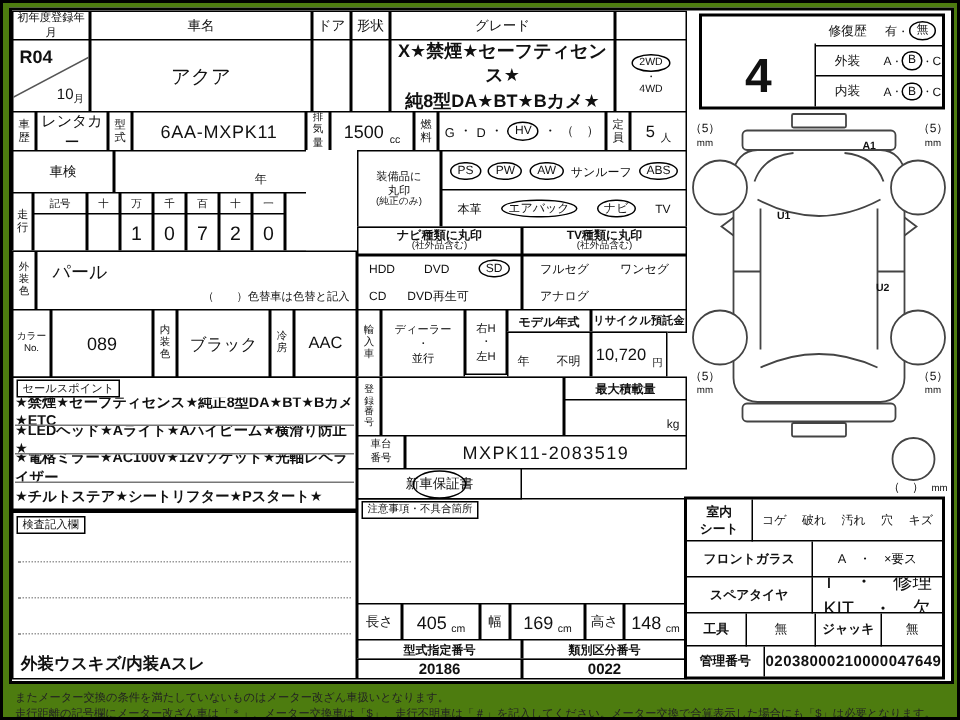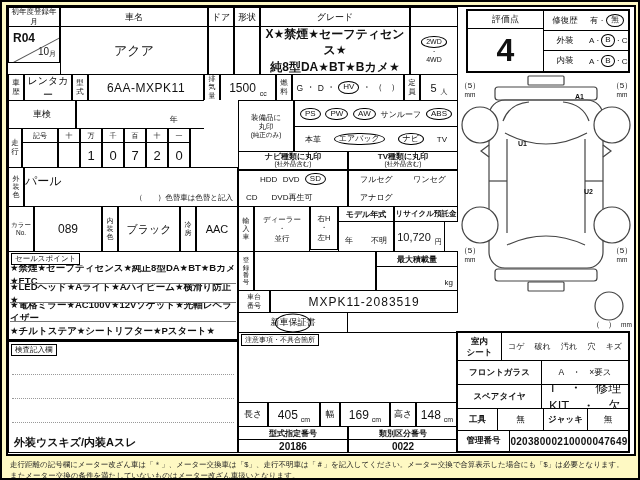--- a/index.html
+++ b/index.html
@@ -1,16 +1,16 @@
 <!DOCTYPE html>
 <html><head>
 <meta charset="utf-8">
 <style>
   html,body{margin:0;padding:0;background:#e8e8e8;}
-  #stage{position:relative;width:640px;height:480px;background:#fef9c3;border:2px solid #000;box-sizing:border-box;overflow:hidden;
+  #stage{position:relative;width:640px;height:480px;background:#4d7c0f;border:2px solid #000;box-sizing:border-box;overflow:hidden;
     font-family:"Liberation Sans","DejaVu Sans",sans-serif;color:#111;}
   .abs{position:absolute;box-sizing:border-box;}
   .c{position:absolute;box-sizing:border-box;border:1px solid #000;display:flex;align-items:center;justify-content:center;text-align:center;overflow:hidden;background:#fff;}
   .nb{border:none;background:transparent;}
   .lt{justify-content:flex-start;text-align:left;}
   .col{flex-direction:column;}
   .sb{justify-content:space-between;}
   .vtx{word-break:break-all;line-height:1.15;text-align:center;display:block;}
   .f6{font-size:6.5px;}.f7{font-size:7px;}.f75{font-size:7.5px;}.f8{font-size:8px;}.f85{font-size:8.5px;}
   .f9{font-size:9px;}.f95{font-size:9.5px;}.f10{font-size:10px;}.f11{font-size:11px;}.f12{font-size:12px;}
@@ -30,21 +30,21 @@
 <div id="stage">
  <div class="sheet">
 
   <div class="c f75" style="left:0;top:0;width:52px;height:20px">初年度登録年月</div>
   <div class="c f9" style="left:52px;top:0;width:148px;height:20px">車名</div>
   <div class="c f9" style="left:200px;top:0;width:26px;height:20px">ドア</div>
   <div class="c f9" style="left:226px;top:0;width:26px;height:20px">形状</div>
   <div class="c f9" style="left:252px;top:0;width:150px;height:20px">グレード</div>
   <div class="c" style="left:402px;top:0;width:48px;height:20px"></div>
 
-  <div class="c" style="left:0;top:19px;width:52px;height:37px">
+  <div class="c" style="left:0;top:19px;width:52px;height:49px">
     <span class="abs f12 b" style="left:4px;top:4px">R04</span>
     <span class="abs f10" style="right:10px;bottom:5px">10</span>
     <span class="abs f7" style="right:3px;bottom:3px">月</span>
     <span class="slash"></span>
   </div>
   <div class="c f13" style="left:52px;top:19px;width:148px;height:49px">アクア</div>
   <div class="c" style="left:200px;top:19px;width:26px;height:49px"></div>
   <div class="c" style="left:226px;top:19px;width:26px;height:49px"></div>
   <div class="c col" style="left:252px;top:19px;width:150px;height:49px;font-weight:700;line-height:1.35">
     <span class="f12">X★禁煙★セーフティセンス★</span>
@@ -145,21 +145,21 @@
   <div class="c col" style="left:230px;top:93px;width:0;height:0;border:none"></div>
 
   <div class="c col" style="left:230px;top:144px;width:110px;height:19px;line-height:1">
     <span class="f8 b">ナビ種類に丸印</span>
     <span class="f6">(社外品含む)</span>
   </div>
   <div class="c col" style="left:340px;top:144px;width:110px;height:19px;line-height:1">
     <span class="f8 b">TV種類に丸印</span>
     <span class="f6">(社外品含む)</span>
   </div>
-  <div class="c nb sb" style="left:232px;top:163px;width:106px;height:18px;padding:0 20px">
+  <div class="c nb sb" style="left:232px;top:163px;width:106px;height:18px;padding:0 6px">
     <span class="f8">HDD</span>
     <span class="f8">DVD</span>
     <span class="circ f8">SD</span>
   </div>
   <div class="c nb lt" style="left:232px;top:181px;width:106px;height:18px;padding:0 6px;gap:14px">
     <span class="f8">CD</span>
     <span class="f8">DVD再生可</span>
   </div>
   <div class="c nb sb" style="left:342px;top:163px;width:106px;height:18px;padding:0 10px">
     <span class="f8">フルセグ</span>
@@ -170,21 +170,21 @@
   </div>
   <div class="c nb" style="left:230px;top:163px;width:110px;height:37px;border:1px solid #000;background:transparent"></div>
   <div class="c nb" style="left:340px;top:163px;width:110px;height:37px;border:1px solid #000;background:transparent"></div>
 
   <div class="c col" style="left:196px;top:93px;width:34px;height:0;border:none"></div>
 
   <div class="c" style="left:0;top:160px;width:16px;height:40px">
         <span class="vtx f7" style="width:9px">外装色</span>
       </div>
   <div class="c" style="left:16px;top:160px;width:214px;height:40px">
-    <span class="abs f12" style="left:0;top:5px">パール</span>
+    <span class="abs f12" style="left:10px;top:5px">パール</span>
     <span class="abs f75" style="right:4px;bottom:3px">（　　）色替車は色替と記入</span>
   </div>
 
   <div class="c col" style="left:0;top:199px;width:26px;height:46px;line-height:1.2">
     <span class="f6">カラー</span>
     <span class="f6">No.</span>
   </div>
   <div class="c f12" style="left:26px;top:199px;width:68px;height:46px">089</div>
   <div class="c" style="left:94px;top:199px;width:16px;height:46px">
         <span class="vtx f7" style="width:9px">内装色</span>
@@ -268,21 +268,20 @@
   <div class="c f10 b" style="left:340px;top:432px;width:110px;height:14px">0022</div>
 
   <div class="c nb" style="left:0;top:333px;width:230px;height:113px;border:1px solid #000;border-top:2px solid #000"></div>
   <span class="tag" style="left:3px;top:337px">検査記入欄</span>
   <div class="dotline" style="left:4px;top:367px;width:222px"></div>
   <div class="dotline" style="left:4px;top:391px;width:222px"></div>
   <div class="dotline" style="left:4px;top:415px;width:222px"></div>
   <div class="abs f11 b" style="left:6px;top:428px">外装ウスキズ/内装Aスレ</div>
 
   <div class="abs" style="left:458px;top:2px;width:164px;height:64px;border:2px solid #000;background:#fff">
-    <div class="c nb f9" style="left:0;top:0;width:76px;height:18px;border-bottom:1px solid #000;border-right:1px solid #000">評価点</div>
     <div class="c nb" style="left:0;top:18px;width:76px;height:42px;border-right:1px solid #000;font-size:32px;font-weight:bold">4</div>
     <div class="c nb f85" style="left:76px;top:0;width:42px;height:20px;border-bottom:1px solid #000">修復歴</div>
     <div class="c nb sb" style="left:118px;top:0;width:42px;height:20px;border-bottom:1px solid #000;padding:0 4px">
       <span class="f8">有</span>
           <span class="f7">・</span>
       <span class="circ f8">無</span>
     </div>
     <div class="c nb f85" style="left:76px;top:20px;width:42px;height:20px;border-bottom:1px solid #000">外装</div>
     <div class="c nb sb" style="left:118px;top:20px;width:42px;height:20px;border-bottom:1px solid #000;padding:0 3px">
       <span class="f8">A</span>
@@ -359,16 +358,16 @@
     <div class="c nb f85" style="left:40px;top:76px;width:46px;height:22px;border-right:1px solid #000;border-bottom:1px solid #000">無</div>
     <div class="c nb f85 b" style="left:86px;top:76px;width:44px;height:22px;border-right:1px solid #000;border-bottom:1px solid #000">ジャッキ</div>
     <div class="c nb f85" style="left:130px;top:76px;width:40px;height:22px;border-bottom:1px solid #000">無</div>
     <div class="c nb f85 b" style="left:0;top:98px;width:52px;height:20px;border-right:1px solid #000">管理番号</div>
     <div class="c nb b" style="left:52px;top:98px;width:118px;height:20px;font-size:10px;letter-spacing:.3px">02038000210000047649</div>
   </div>
 
  </div>
 
  <div class="abs f75" style="left:8px;top:458px;width:626px;line-height:1.4;color:#222">
+   <div>またメーター交換の条件を満たしていないものはメーター改ざん車扱いとなります。</div>
    <div>走行距離の記号欄にメーター改ざん車は「＊」、メーター交換車は「$」、走行不明車は「＃」を記入してください。メーター交換で合算表示した場合にも「$」は必要となります。</div>
-   <div>またメーター交換の条件を満たしていないものはメーター改ざん車扱いとなります。</div>
  </div>
 </div>
 
 </body></html>

